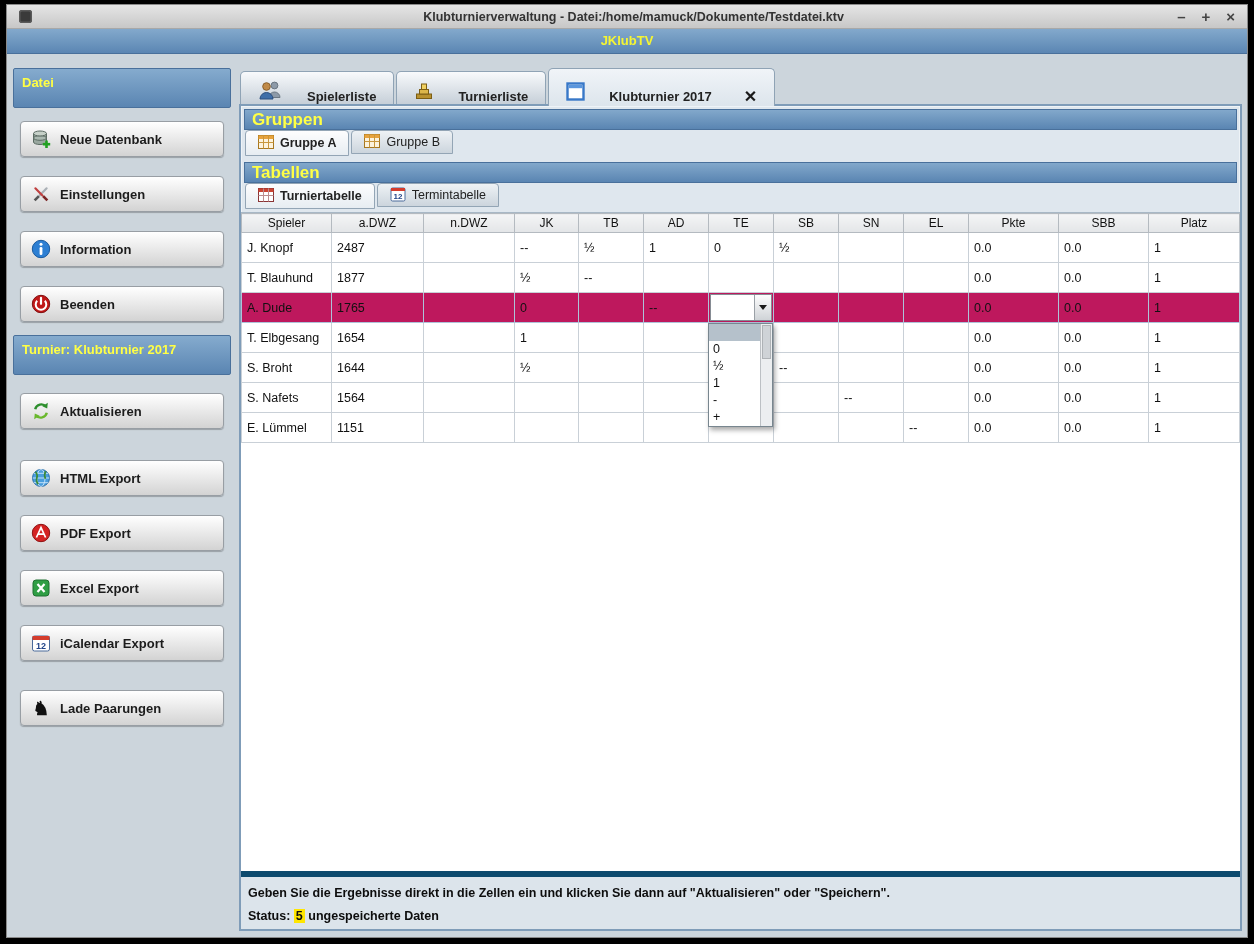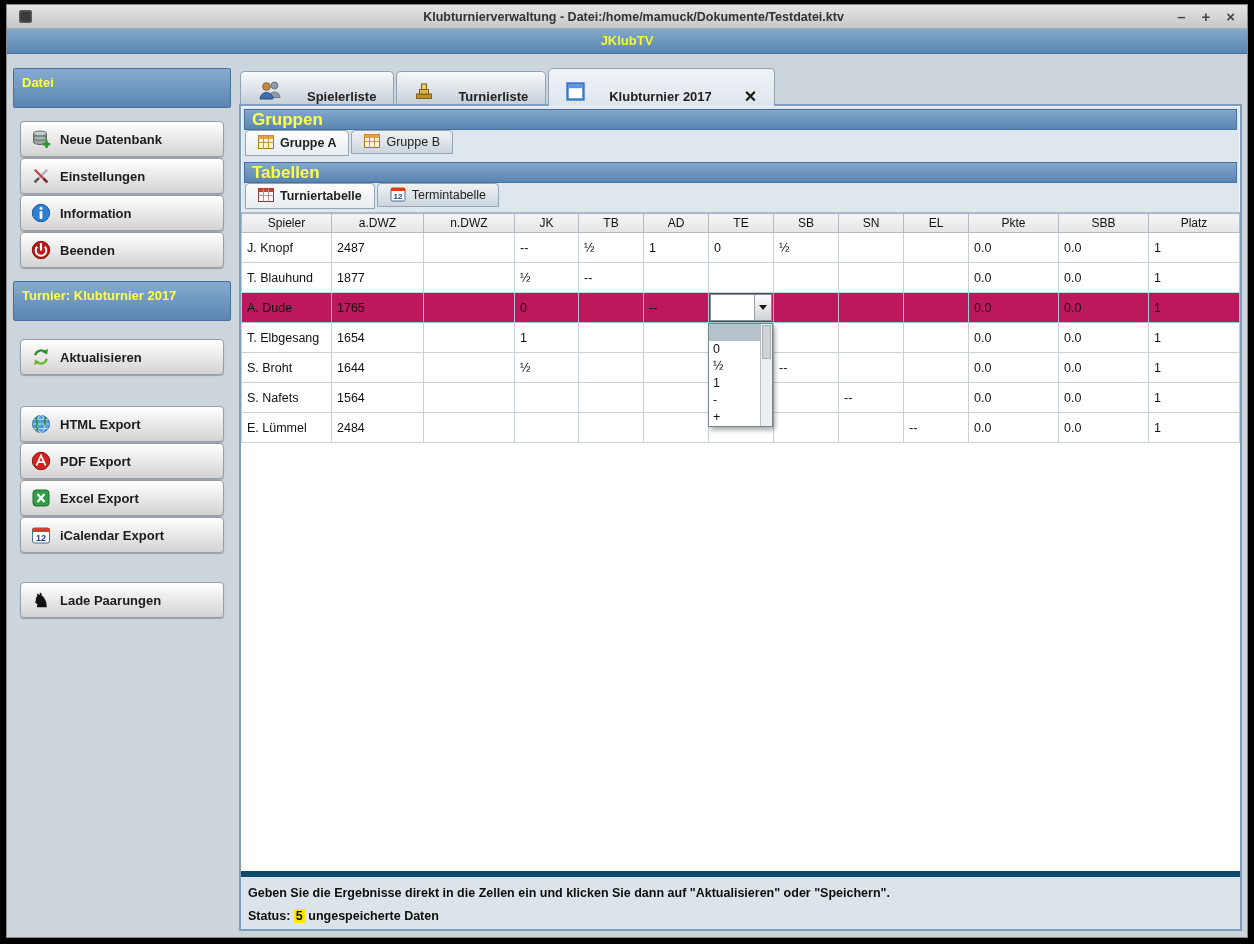--- a/index.html
+++ b/index.html
@@ -24,21 +24,21 @@
             background: linear-gradient(#83a9cc, #5b86b3); border-bottom: 1px solid #49709b;
             color: #f5f533; font-weight: bold; font-size: 13px; flex: 0 0 auto; }
 
   .content { flex: 1; display: flex; gap: 7px; padding: 12px 5px 6px 5px; overflow: hidden; }
 
   
   .sidebar { width: 220px; flex: 0 0 auto; display: flex; flex-direction: column; padding: 2px 1px; }
   .sec-header { height: 40px; line-height: 27px; padding-left: 8px; border: 1px solid #49709b;
                 background: linear-gradient(#85abce, #5a85b2); color: #ffff45;
                 font-weight: bold; font-size: 13px; border-radius: 2px; flex: 0 0 auto; }
-  .btn-col { display: flex; flex-direction: column; gap: 1px; padding: 13px 7px 9px 7px; }
+  .btn-col { display: flex; flex-direction: column; gap: 19px; padding: 13px 7px 9px 7px; }
   .sbtn { height: 36px; display: flex; align-items: center; gap: 9px; padding: 0 10px;
           background: linear-gradient(#ffffff, #d3d3d3); border: 1px solid #989ea4;
           border-radius: 4px; font-weight: bold; font-size: 13px; color: #1c1c1c;
           box-shadow: 0 1px 1px rgba(0,0,0,.25); cursor: default; }
   .sbtn .icon { width: 20px; height: 20px; display: inline-flex; align-items: center;
                 justify-content: center; flex: 0 0 auto; }
   .knight-glyph { font-size: 19px; line-height: 19px; color: #111; }
 
   
   .main { flex: 1; display: flex; flex-direction: column; min-width: 0; }
@@ -454,21 +454,21 @@
                   <td></td>
                   <td></td>
                   <td>--</td>
                   <td></td>
                   <td>0.0</td>
                   <td>0.0</td>
                   <td>1</td>
                 </tr>
                 <tr>
                   <td>E. Lümmel</td>
-                  <td>2484</td>
+                  <td>1151</td>
                   <td></td>
                   <td></td>
                   <td></td>
                   <td></td>
                   <td></td>
                   <td></td>
                   <td></td>
                   <td>--</td>
                   <td>0.0</td>
                   <td>0.0</td>

